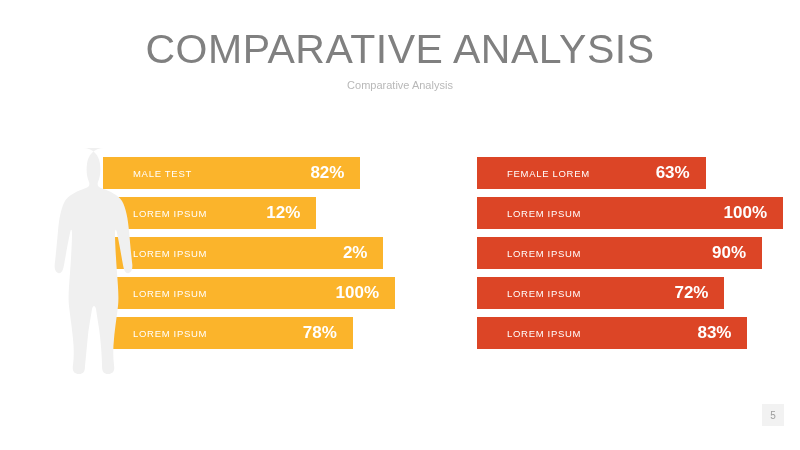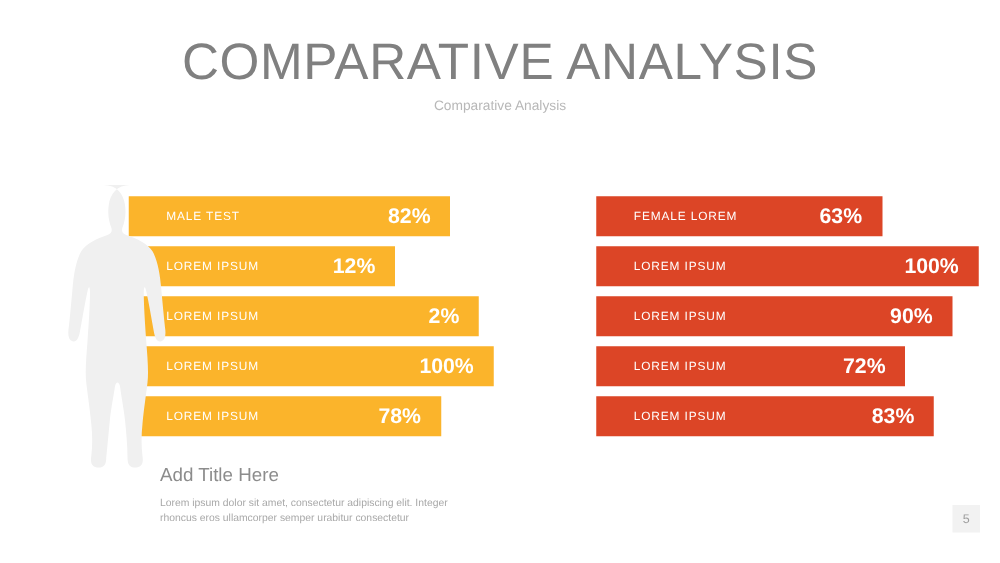--- a/index.html
+++ b/index.html
@@ -164,24 +164,20 @@
         <div class="bar amber" style="top: 160px; width: 249.76px;">
           <span class="bar-label">LOREM IPSUM</span>
           <span class="bar-value">78%</span>
         </div>
       </div>
 
     <svg class="silhouette sil-male" viewBox="0 0 120 240">
       <path fill="#f0f0f0" d="M62 2c-10 0-16 7-17 16-1 7 0 13 2 18 1 3 0 5-3 6-9 3-17 7-21 13-4 7-6 18-7 30-1 11-2 22-3 31-1 6 0 10 3 11 3 1 5-2 6-8 2-11 4-23 6-32 1-5 2-4 2 1 0 9-1 25-2 39-1 13-2 25-1 33 1 9 3 22 4 33 1 9 1 18 0 26-1 6 1 9 6 9 4 0 6-2 6-8 1-10 2-21 3-31 1-9 3-19 4-26 1-4 3-4 4 0 1 8 3 18 4 27 1 10 2 21 2 30 0 6 2 8 6 8 5 0 7-3 6-9-1-8-1-17 0-26 1-11 3-24 4-33 1-8 0-20-1-33-1-14-2-30-2-39 0-5 1-6 2-1 2 9 4 21 6 32 1 6 3 9 6 8 3-1 4-5 3-11-1-9-2-20-3-31-1-12-3-23-7-30-4-6-12-10-21-13-3-1-4-3-3-6 2-5 3-11 2-18-1-9-7-16-17-16z"></path>
     </svg>
 
-    <div class="caption cap-left">
-      <div class="cap-title">Add Title Here</div>
-      <div class="cap-body">Lorem ipsum dolor sit amet, consectetur adipiscing elit. Integer rhoncus eros ullamcorper semper urabitur consectetur</div>
-    </div>
   </div>
 
   <div class="panel panel-right">
 
     <div class="bars" id="right-bars">
         <div class="bar red" style="top: 0px; width: 228.67px;">
           <span class="bar-label">FEMALE LOREM</span>
           <span class="bar-value">63%</span>
         </div>
         <div class="bar red" style="top: 40px; width: 306px;">

